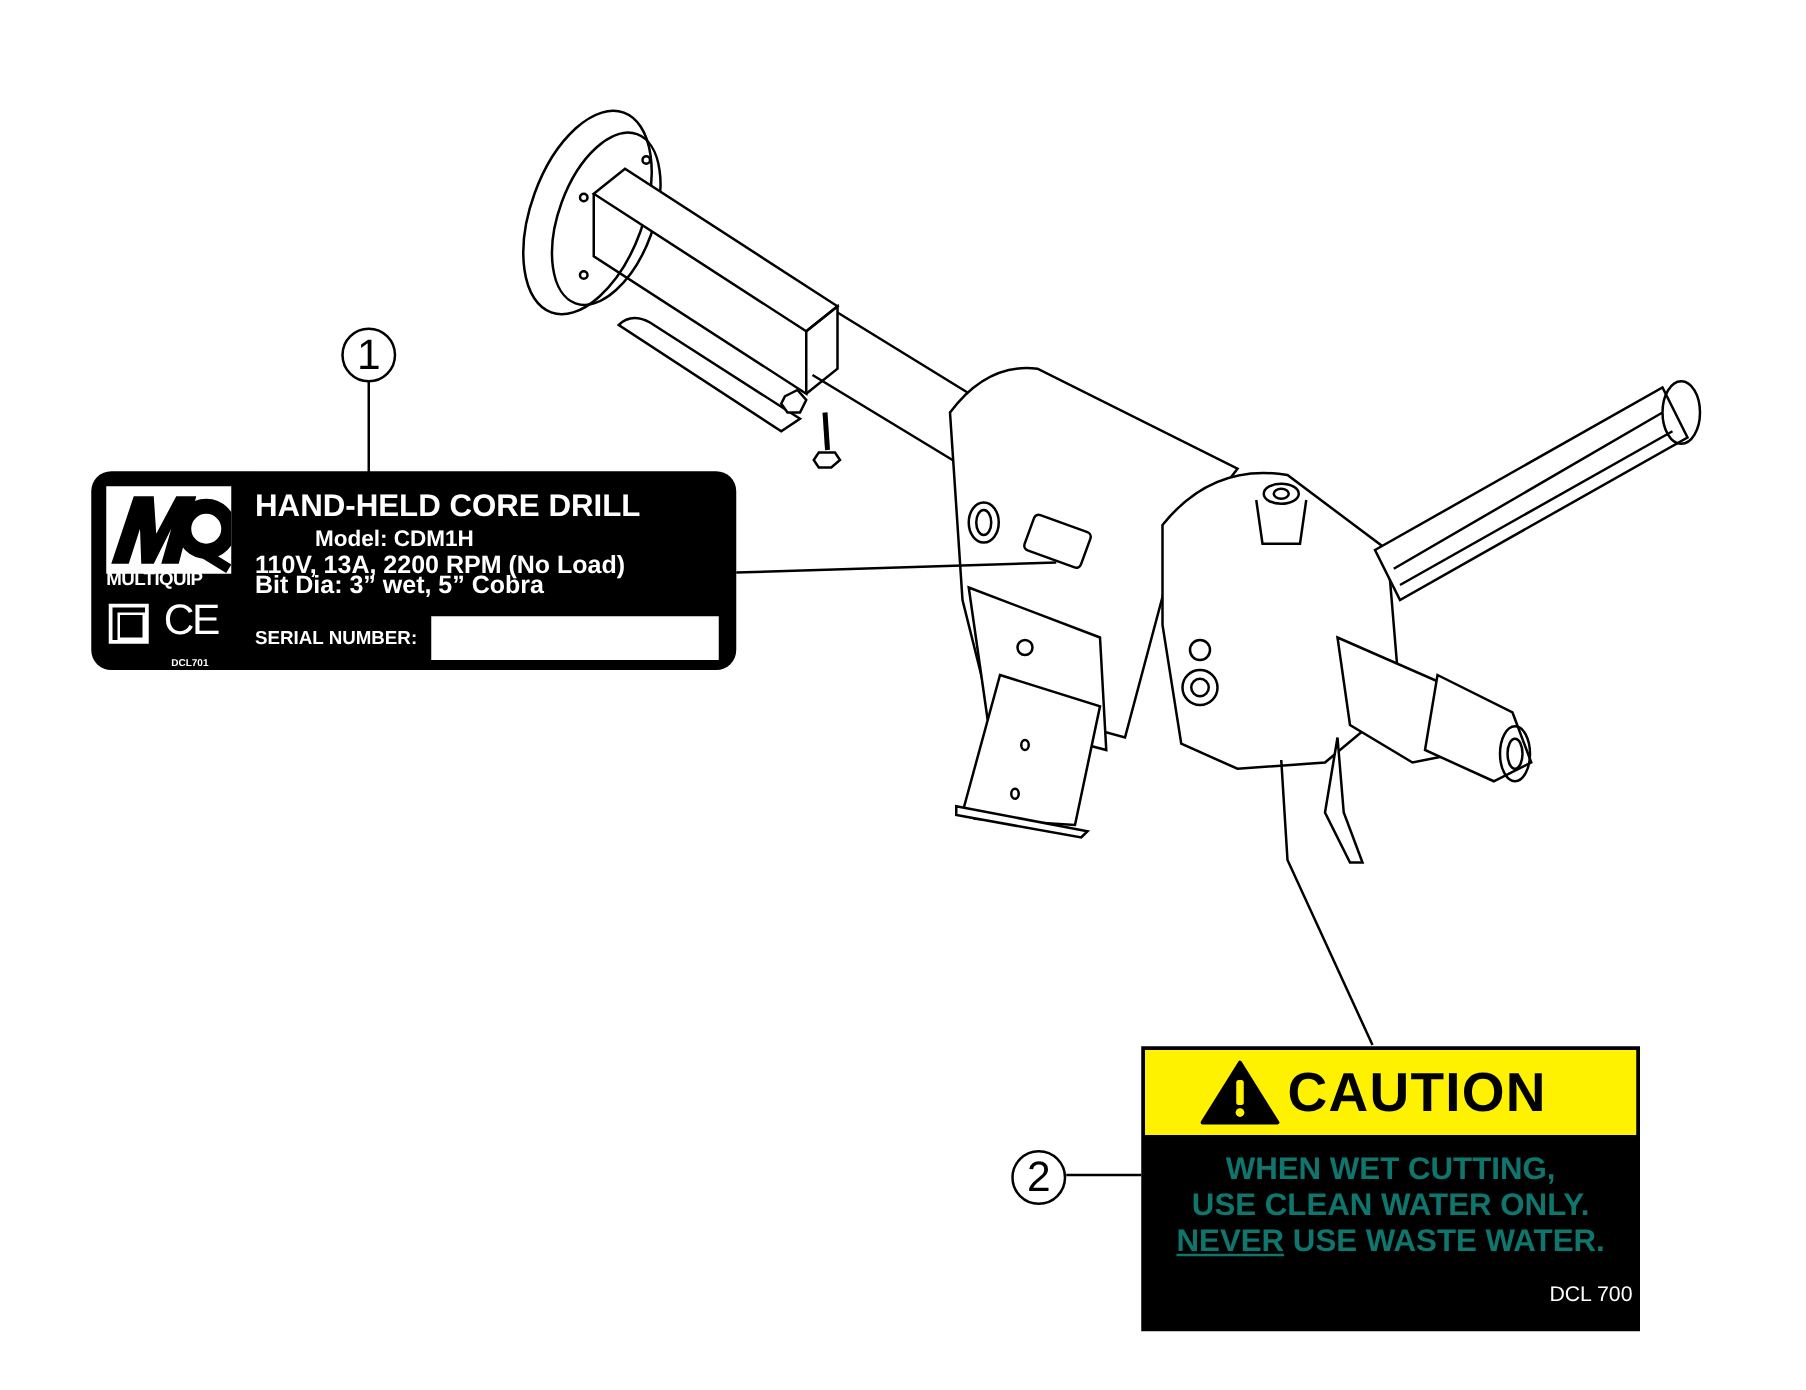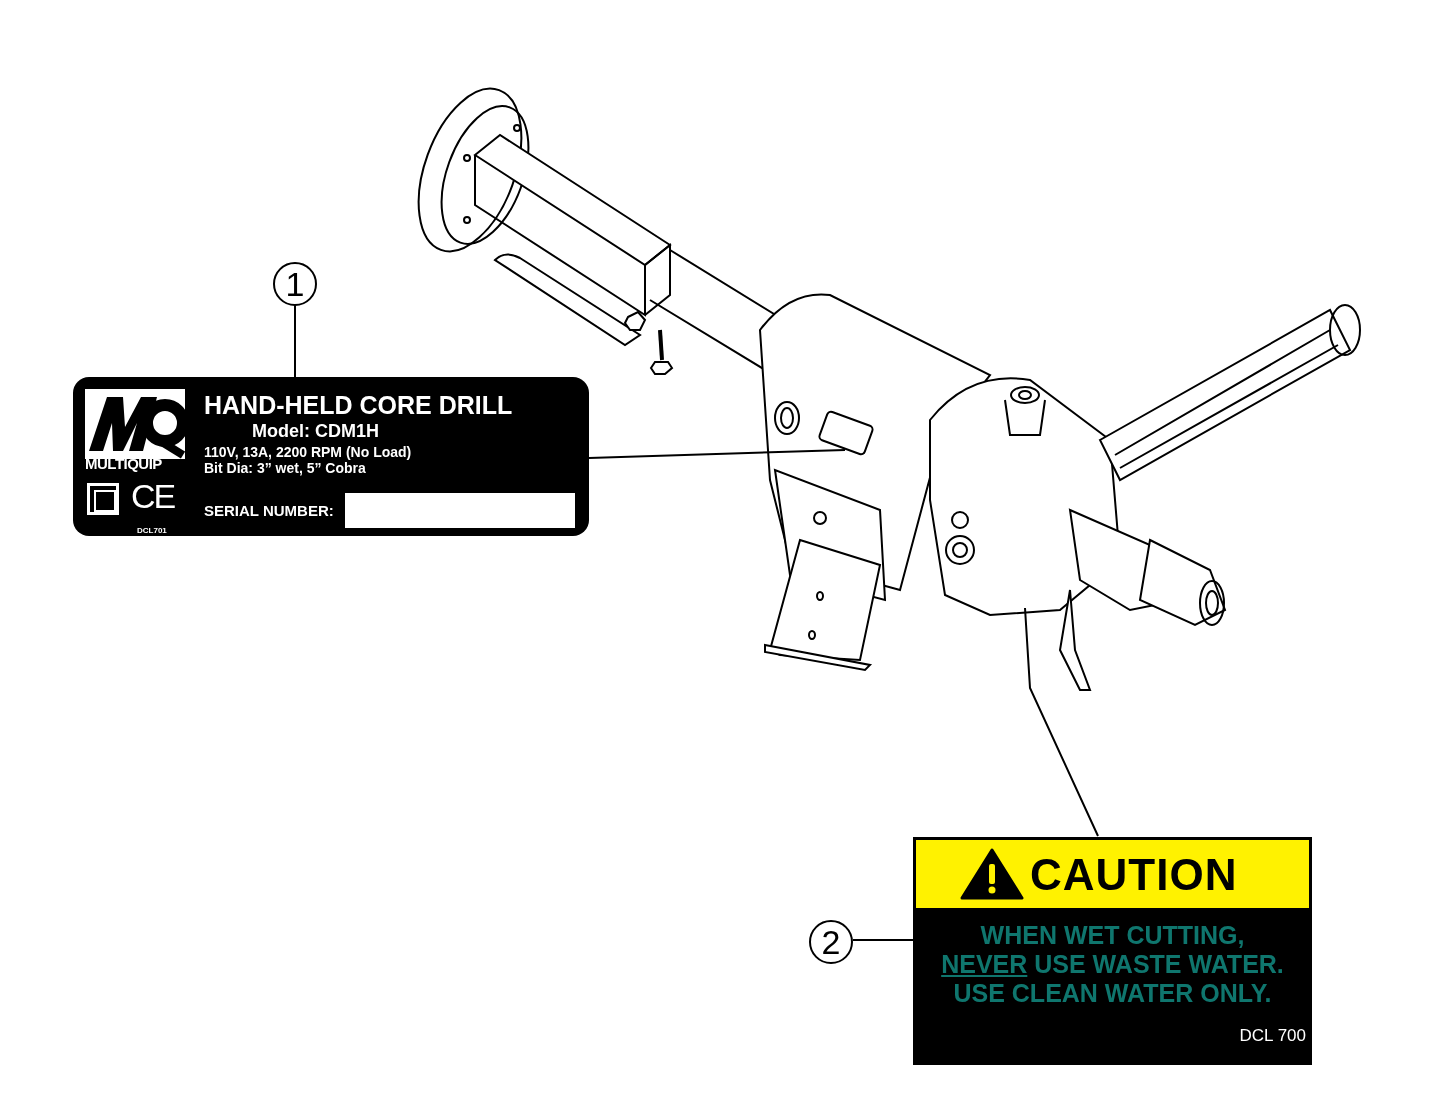--- a/index.html
+++ b/index.html
@@ -11,21 +11,21 @@
   
   .decal1 { position:absolute; left:73px; top:377px; width:516px; height:159px; background:#000; border-radius:16px; color:#fff; }
   .mq-logo { position:absolute; left:12px; top:12px; width:100px; height:70px; background:#fff; }
   .mq-text { position:absolute; left:12px; top:78px; font-size:15px; font-weight:bold; letter-spacing:-0.5px; }
   .sym-square { position:absolute; left:14px; top:106px; width:32px; height:32px; border:3px solid #fff; box-sizing:border-box; }
   .sym-square::after { content:""; position:absolute; left:4px; top:4px; width:18px; height:18px; border:2px solid #fff; }
   .ce { position:absolute; left:58px; top:100px; font-size:34px; letter-spacing:-2px; }
   .dcl701 { position:absolute; left:20px; top:149px; font-size:8px; font-weight:bold;margin-left:44px; }
   .d1-title { position:absolute; left:131px; top:14px; font-size:25px; font-weight:bold; white-space:nowrap; }
   .d1-model { position:absolute; left:131px; top:44px; font-size:18px; font-weight:bold;margin-left:48px; }
-  .d1-spec { position:absolute; left:131px; top:67px; font-size:14px; font-weight:bold; line-height:16px; }
+  .d1-spec { position:absolute; left:131px; top:67px; font-size:20px; font-weight:bold; line-height:16px; }
   .d1-serial-label { position:absolute; left:131px; top:125px; font-size:15px; font-weight:bold; }
   .d1-serial-box { position:absolute; left:272px; top:116px; width:230px; height:35px; background:#fff; }
   
   .decal2 { position:absolute; left:913px; top:837px; width:399px; height:228px; background:#000; }
   .caution-band { position:absolute; left:3px; top:3px; right:3px; height:68px; background:#fff200; }
   .caution-text { position:absolute; left:114px; top:10px; font-size:44px; font-weight:900; color:#000; letter-spacing:1px; }
   .warn-icon { position:absolute; left:44px; top:8px; }
   .msg { position:absolute; left:0; right:0; top:84px; text-align:center; color:#0f766e; font-size:25px; font-weight:bold; line-height:29px; }
   .msg .u { text-decoration:underline; }
   .dcl700 { position:absolute; right:6px; bottom:19px; font-size:17px; color:#fff; }
@@ -120,17 +120,17 @@
   <div class="caution-band">
     <svg class="warn-icon" width="64" height="52" viewBox="0 0 64 52">
       <path d="M32 2 L62 50 L2 50 Z" fill="#000" stroke="#000" stroke-linejoin="round" stroke-width="3"></path>
       <rect x="29" y="16" width="6" height="20" rx="2" fill="#fff200"></rect>
       <circle cx="32" cy="42" r="3.5" fill="#fff200"></circle>
     </svg>
     <div class="caution-text">CAUTION</div>
   </div>
   <div class="msg">
     <div>WHEN WET CUTTING,</div>
+    <div>USE CLEAN WATER ONLY.</div>
     <div><span class="u">NEVER</span><span> USE WASTE WATER.</span></div>
-    <div>USE CLEAN WATER ONLY.</div>
   </div>
   <div class="dcl700">DCL 700</div>
 </div>
 
 </body></html>

